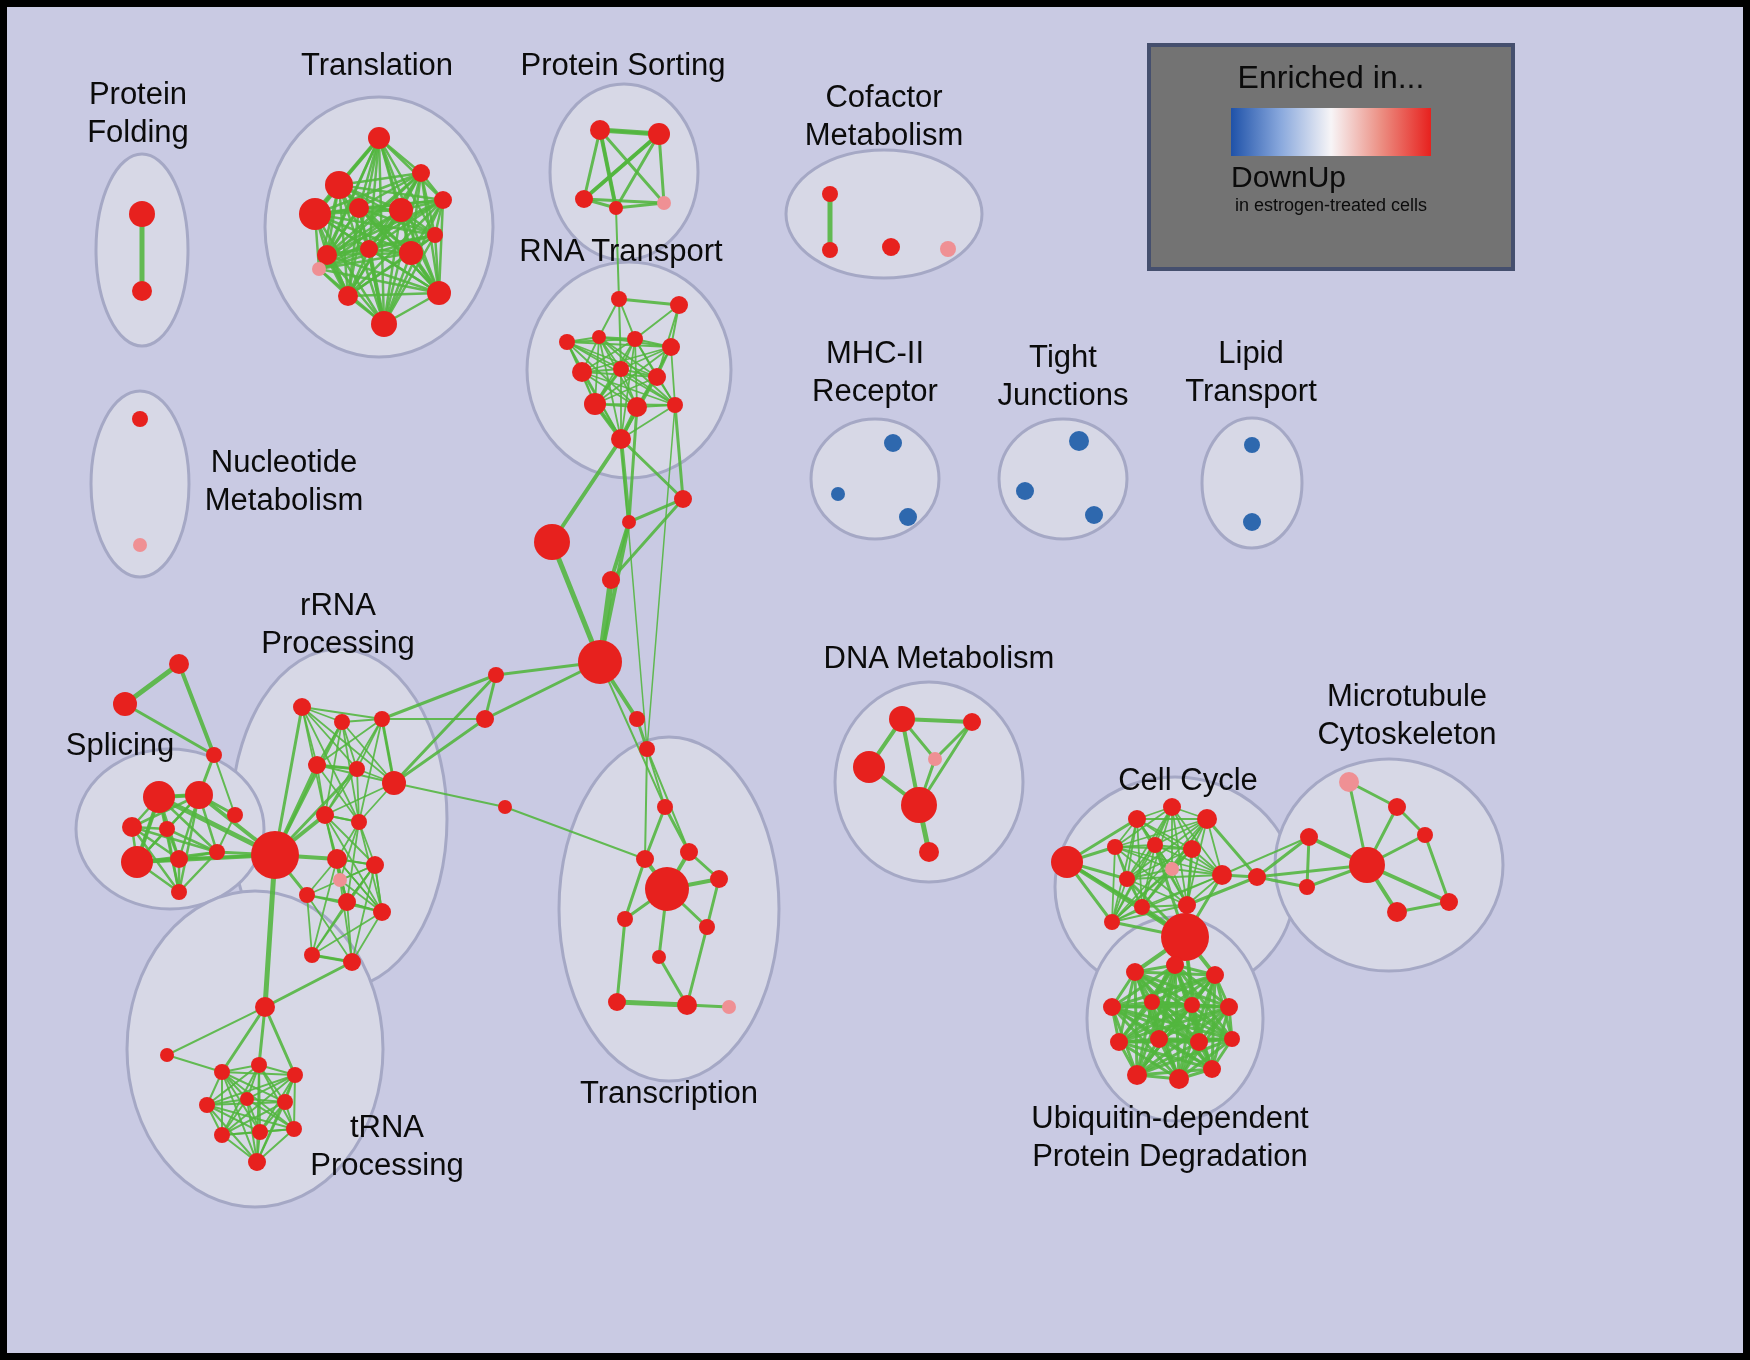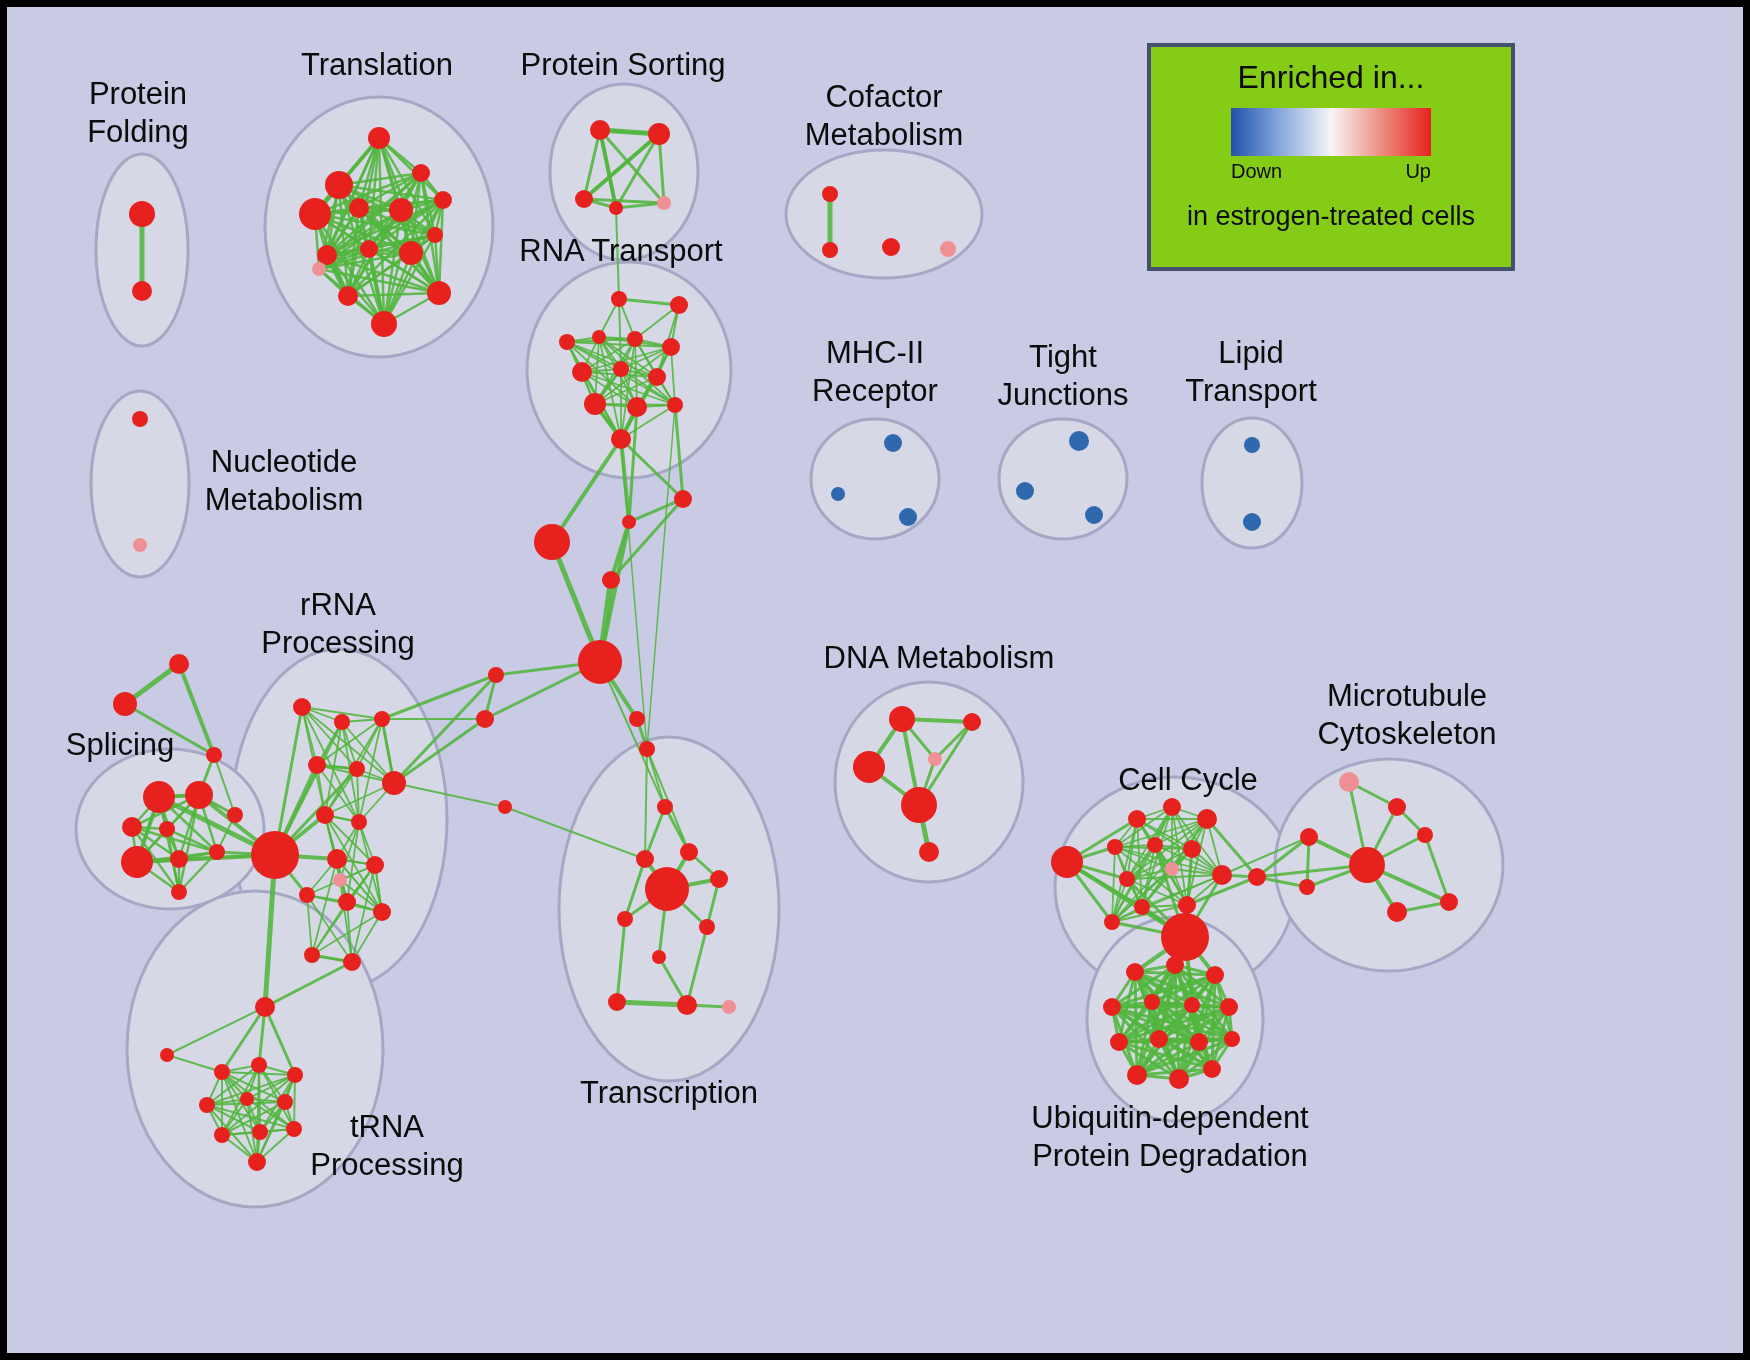--- a/index.html
+++ b/index.html
@@ -14,30 +14,30 @@
   }
   #net{position:absolute;left:0;top:0;}
   .cluster{fill:#d7d8e6;stroke:#a5a8c5;stroke-width:3;}
   .edge{stroke-linecap:round;opacity:0.88;}
   .clabel{
     font-family:"Liberation Sans", sans-serif;
     font-size:31px;fill:#0b0b0b;text-anchor:middle;
   }
   .legend{
     position:absolute;left:1140px;top:36px;width:368px;height:228px;
-    box-sizing:border-box;border:4px solid #454f6e;background:#84cc16;
+    box-sizing:border-box;border:4px solid #454f6e;background:#737373;
     text-align:center;color:#0b0b0b;
   }
   .legend-title{font-size:32px;margin-top:12px;}
   .legend-gradient{width:200px;height:48px;margin:12px auto 0 auto;}
   .legend-updown{
-    width:200px;margin:4px auto 16px auto;display:flex;
-    justify-content:space-between;font-size:20px;
+    width:200px;margin:4px auto 0 auto;display:flex;
+    justify-content:flex-start;font-size:30px;
   }
-  .legend-caption{font-size:27px;line-height:1.28;}
+  .legend-caption{font-size:18px;line-height:1.28;}
   .legend-caption:first-of-type{margin-top:6px;}
 </style>
 </head>
 <body>
 
 <div id="figure">
 
   <svg id="net" width="1750" height="1360" viewBox="0 0 1750 1360">
     <g id="g-clusters">
         <ellipse cx="135" cy="243" rx="46" ry="96" class="cluster"></ellipse>

